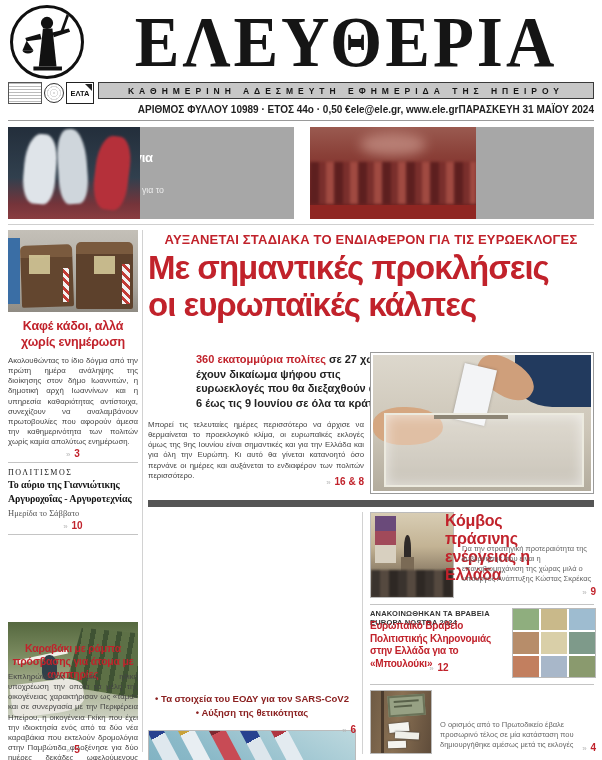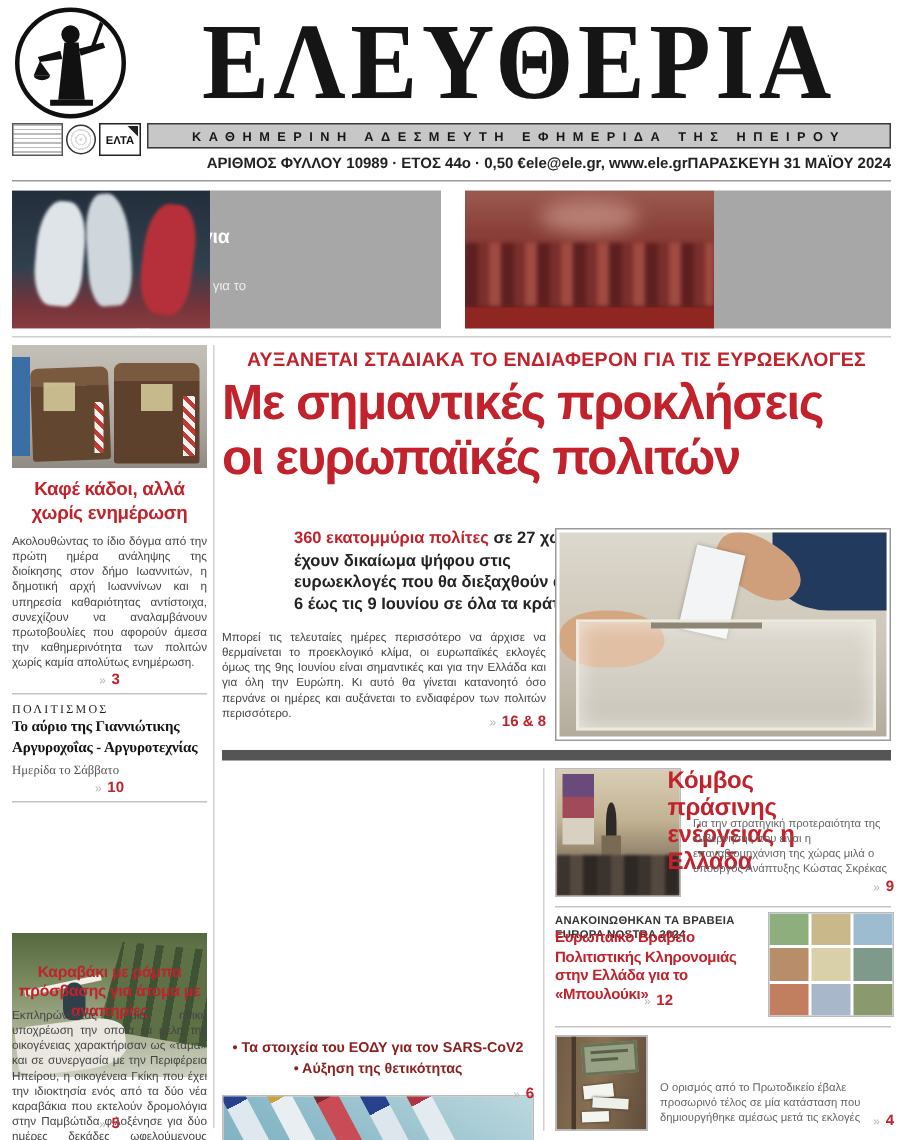--- a/index.html
+++ b/index.html
@@ -261,21 +261,21 @@
   <div class="sb sb-head sb-head-sm" style="top:642px;">Καραβάκι με ράμπα πρόσβασης για άτομα με αναπηρίες</div>
   <div class="sb bodytxt" style="top:672px;">Εκπληρώνοντας μία ηθική υποχρέωση την οποία τα μέλη της οικογένειας χαρακτήρισαν ως «τάμα» και σε συνεργασία με την Περιφέρεια Ηπείρου, η οικογένεια Γκίκη που έχει την ιδιοκτησία ενός από τα δύο νέα καραβάκια που εκτελούν δρομολόγια στην Παμβώτιδα φιλοξένησε για δύο ημέρες δεκάδες ωφελούμενους κοινωνικών δομών από τα Γιάννενα και την Άρτα.</div>
   <div class="sb pagerow" style="top:744px;text-align:center;">
     <span class="pm">»</span>
     <span class="pnum">5</span>
   </div>
 
   <div class="lead-kicker">ΑΥΞΑΝΕΤΑΙ ΣΤΑΔΙΑΚΑ ΤΟ ΕΝΔΙΑΦΕΡΟΝ ΓΙΑ ΤΙΣ ΕΥΡΩΕΚΛΟΓΕΣ</div>
   <div class="lead-head">
     <span>Με σημαντικές προκλήσεις</span><br>
-    <span>οι ευρωπαϊκές πολιτών</span>
+    <span>οι ευρωπαϊκές κάλπες</span>
   </div>
   <div class="lead-deck">
     <span class="red">360 εκατομμύρια πολίτες</span><span> σε 27 χώρες έχουν δικαίωμα ψήφου στις ευρωεκλογές που θα διεξαχθούν από τις 6 έως τις 9 Ιουνίου σε όλα τα κράτη</span>
   </div>
   <div class="lead-body bodytxt">Μπορεί τις τελευταίες ημέρες περισσότερο να άρχισε να θερμαίνεται το προεκλογικό κλίμα, οι ευρωπαϊκές εκλογές όμως της 9ης Ιουνίου είναι σημαντικές και για την Ελλάδα και για όλη την Ευρώπη. Κι αυτό θα γίνεται κατανοητό όσο περνάνε οι ημέρες και αυξάνεται το ενδιαφέρον των πολιτών περισσότερο.</div>
   <div class="lead-page pagerow">
     <span class="pm">»</span>
     <span class="pnum">16 &amp; 8</span>
   </div>
   <div class="lead-photo">

